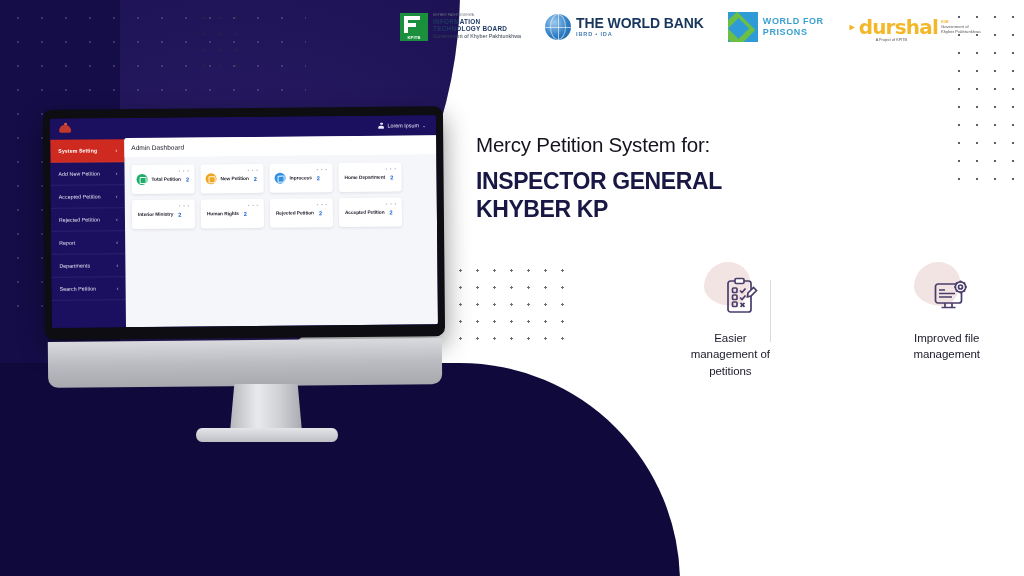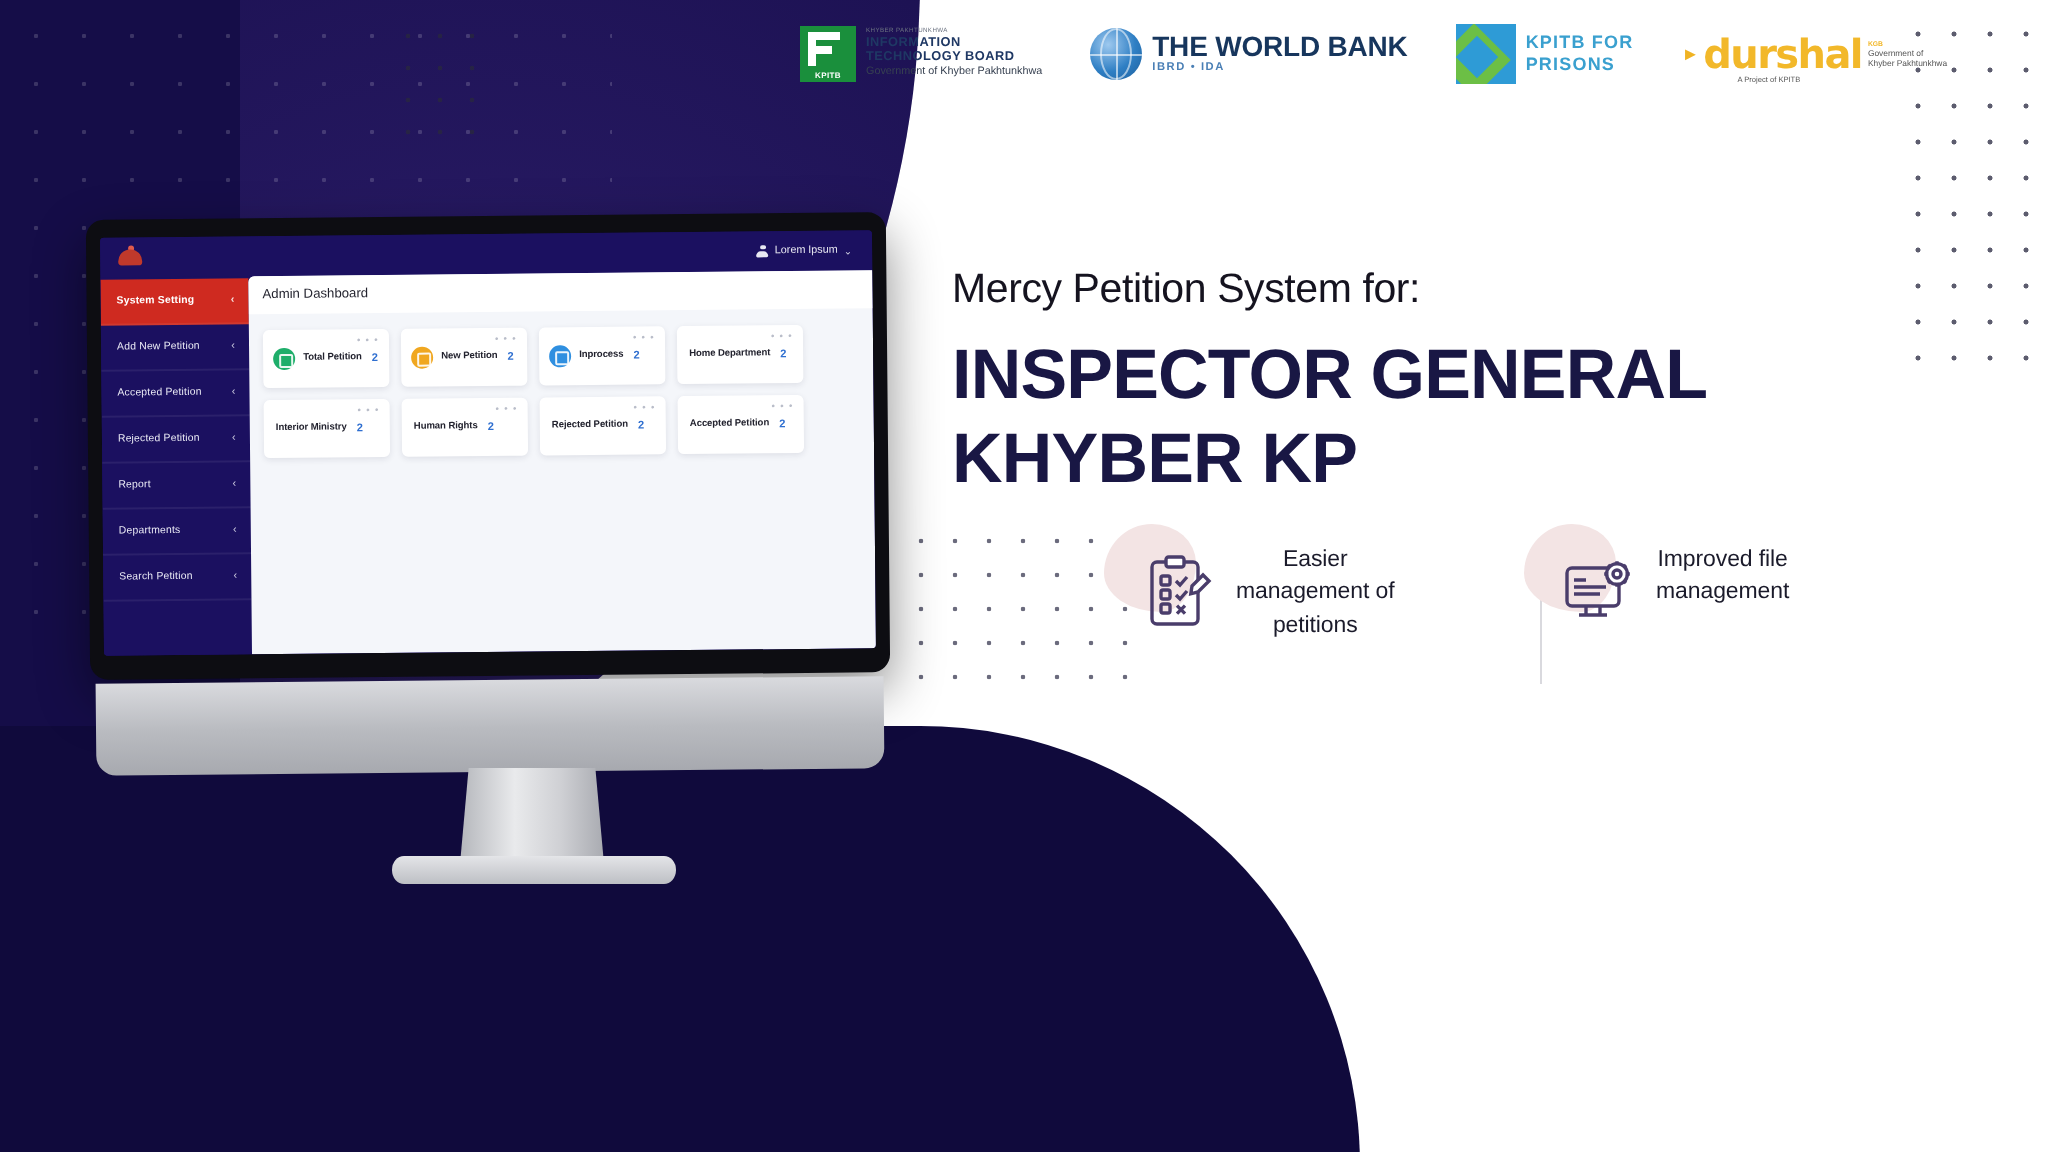--- a/index.html
+++ b/index.html
@@ -83,25 +83,25 @@
 
   .dur-mark{ color:#f0b323; font-size:9px; font-weight:bold; flex:0 0 auto; line-height:1;}
   .dur-word{ font-size:20px; font-weight:bold; color:#f2b82a; letter-spacing:-.8px; line-height:1; white-space:nowrap; font-family:"DejaVu Sans", sans-serif;}
   .dur-side .d0{ font-size:3.4px; color:#f2b82a; font-weight:bold; line-height:1.2;}
   .dur-side .d1{ font-size:4.2px; color:#555; line-height:1.25; white-space:nowrap;}
   .dur-sub{ font-size:3.8px; color:#555; text-align:right; line-height:1.2; white-space:nowrap; margin-top:1px;}
 
   
   .headline-wrap{ position:absolute; left:476px; top:133px; width:470px; }
   .kicker{ font-size:20.5px; color:#15131f; letter-spacing:-.2px; line-height:1.2; }
-  .title{ font-size:35px; font-weight:bold; color:#191744; letter-spacing:-.4px; line-height:1.22; margin-top:9px; }
+  .title{ font-size:23px; font-weight:bold; color:#191744; letter-spacing:-.4px; line-height:1.22; margin-top:9px; }
 
   
   .features{ position:absolute; left:560px; top:268px; width:420px; height:115px; display:flex; }
-  .feature{ flex:1; position:relative; display:flex; flex-direction:row; align-items:flex-start; }
+  .feature{ flex:1; position:relative; display:flex; flex-direction:column; align-items:flex-end; }
   .feature + .feature::before{
     content:""; position:absolute; left:0; top:12px; width:1px; height:62px; background:#d9d9de;
   }
   .feat-icon{ width:58px; height:58px; position:relative; display:flex; align-items:center; justify-content:center; }
   .feat-blob{ position:absolute; left:-8px; top:-6px; width:46px; height:44px; background:#f3e4e4; border-radius:52% 48% 38% 62% / 56% 44% 56% 44%; }
   .feat-label{ margin-top:4px; text-align:center; font-size:11.5px; color:#1b1b2b; line-height:1.42; letter-spacing:-.05px;}
 
   
   .monitor{ position:absolute; left:44px; top:108px; width:400px; height:230px; }
   .bezel{
@@ -200,21 +200,21 @@
         </div>
       <div class="wb-txt">
         <div class="w1">THE WORLD BANK</div>
         <div class="w2">IBRD • IDA</div>
       </div>
     </div>
 
     <div class="logo">
       <div class="cfp-mark"></div>
       <div class="cfp-txt">
-        <div>KPITB FOR</div>
+        <div>WORLD FOR</div>
         <div>PRISONS</div>
       </div>
     </div>
 
     <div class="logo" style="align-items:flex-start;">
       <div style="display:flex;align-items:center;gap:2px;">
         <span class="dur-mark">►</span>
         <span class="dur-word">durshal</span>
         <div class="dur-side" style="margin-left:1px;">
           <div class="d0">KGB</div>

